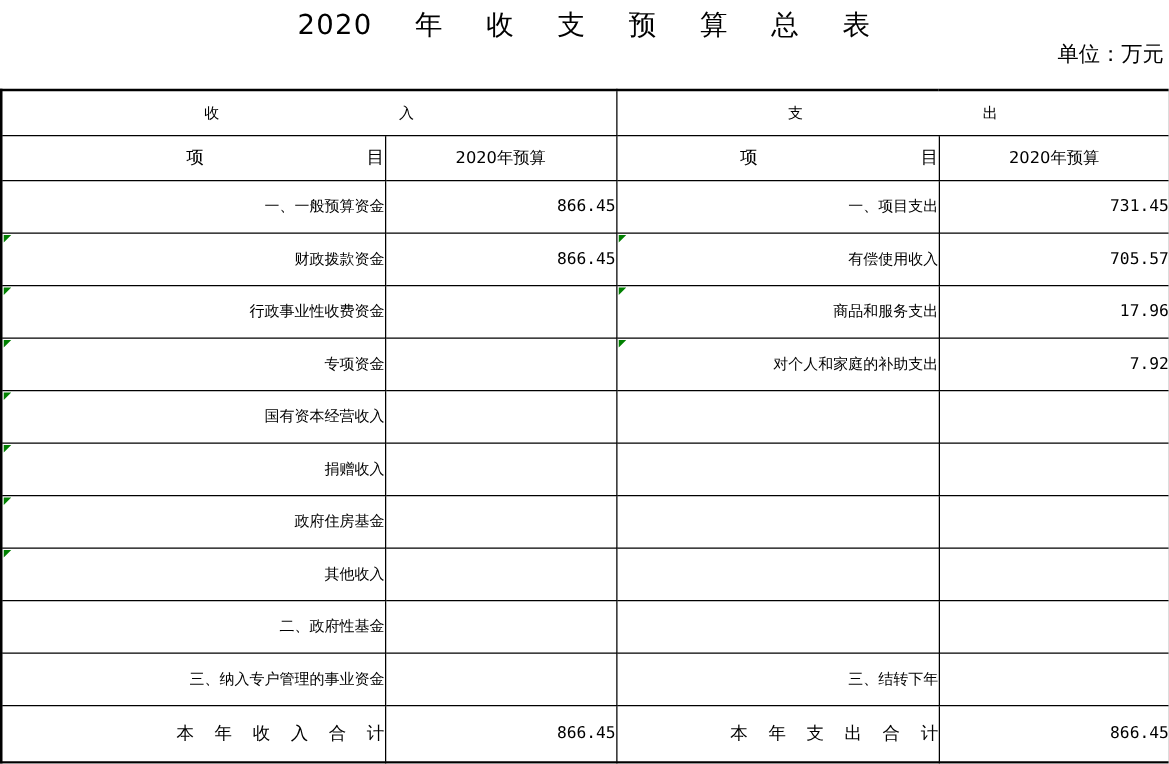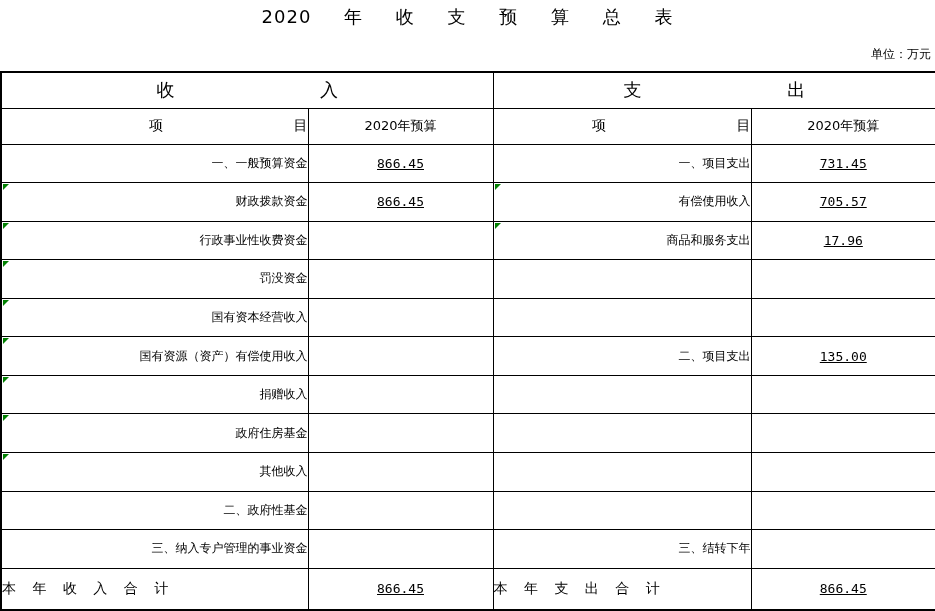--- a/index.html
+++ b/index.html
@@ -7,75 +7,74 @@
     position:relative;
     width:935px;height:611px;
     background:#ffffff;
     color:#000000;
     font-family:"DejaVu Sans", sans-serif;
     overflow:hidden;
   }
   .title{
     position:absolute;top:5px;left:0;right:0;
     text-align:center;
-    font-size:18px;
+    font-size:22px;
     font-weight:500;
     letter-spacing:1px;
     word-spacing:26px;
     white-space:nowrap;
   }
   .unit{
-    position:absolute;top:46px;right:4px;
-    font-size:12px;
+    position:absolute;top:32px;right:4px;
+    font-size:17px;
   }
   table.budget{
     position:absolute;top:71px;left:0;
     width:935px;height:540px;
     border-collapse:collapse;
     table-layout:fixed;
     border:2px solid #000;
   }
   .budget td,.budget th{
     border:1px solid #000;
     padding:0;
     position:relative;
     font-weight:normal;
     overflow:hidden;
     white-space:nowrap;
     vertical-align:middle;
   }
   .budget thead tr{height:36px;}
   .sec-head{
     text-align:center;
-    font-size:18px;
+    font-size:12px;
     word-spacing:140px;
   }
   .col-head-item{
     text-align:right;
     font-size:14px;
     word-spacing:126px;
   }
   .col-head-budget{
     font-size:13px;
   }
   .item{
     text-align:right;
     font-size:12px;
     padding-left:6px;
   }
   .item.sub{padding-left:19px;}
   .val{
-    text-align:center;
+    text-align:right;
     font-size:13px;
     font-family:"DejaVu Sans Mono", monospace;
     padding-right:3px;
-    text-decoration:underline;
   }
   .total-label{
-    text-align:left;
+    text-align:right;
     font-size:14px;
     word-spacing:12px;
     padding-left:0;
   }
   .flag{
     position:absolute;
     top:1px;left:1px;
     width:0;height:0;
     border-top:6px solid #008000;
     border-right:6px solid transparent;
@@ -120,36 +119,30 @@
         <td class="item sub"><span class="flag"></span><span>有偿使用收入</span></td>
         <td class="val">705.57</td>
       </tr>
       <tr>
         <td class="item sub"><span class="flag"></span><span>行政事业性收费资金</span></td>
         <td class="val"></td>
         <td class="item sub"><span class="flag"></span><span>商品和服务支出</span></td>
         <td class="val">17.96</td>
       </tr>
       <tr>
-        <td class="item sub"><span class="flag"></span><span>罚没资金</span></td>
+        <td class="item sub"><span class="flag"></span><span>专项资金</span></td>
         <td class="val"></td>
-        <td class="item"></td>
-        <td class="val"></td>
+        <td class="item sub"><span class="flag"></span><span>对个人和家庭的补助支出</span></td>
+        <td class="val">7.92</td>
       </tr>
       <tr>
         <td class="item sub"><span class="flag"></span><span>国有资本经营收入</span></td>
         <td class="val"></td>
         <td class="item"></td>
         <td class="val"></td>
-      </tr>
-      <tr>
-        <td class="item sub"><span class="flag"></span><span>国有资源（资产）有偿使用收入</span></td>
-        <td class="val"></td>
-        <td class="item"><span>二、项目支出</span></td>
-        <td class="val">135.00</td>
       </tr>
       <tr>
         <td class="item sub"><span class="flag"></span><span>捐赠收入</span></td>
         <td class="val"></td>
         <td class="item"></td>
         <td class="val"></td>
       </tr>
       <tr>
         <td class="item sub"><span class="flag"></span><span>政府住房基金</span></td>
         <td class="val"></td>

